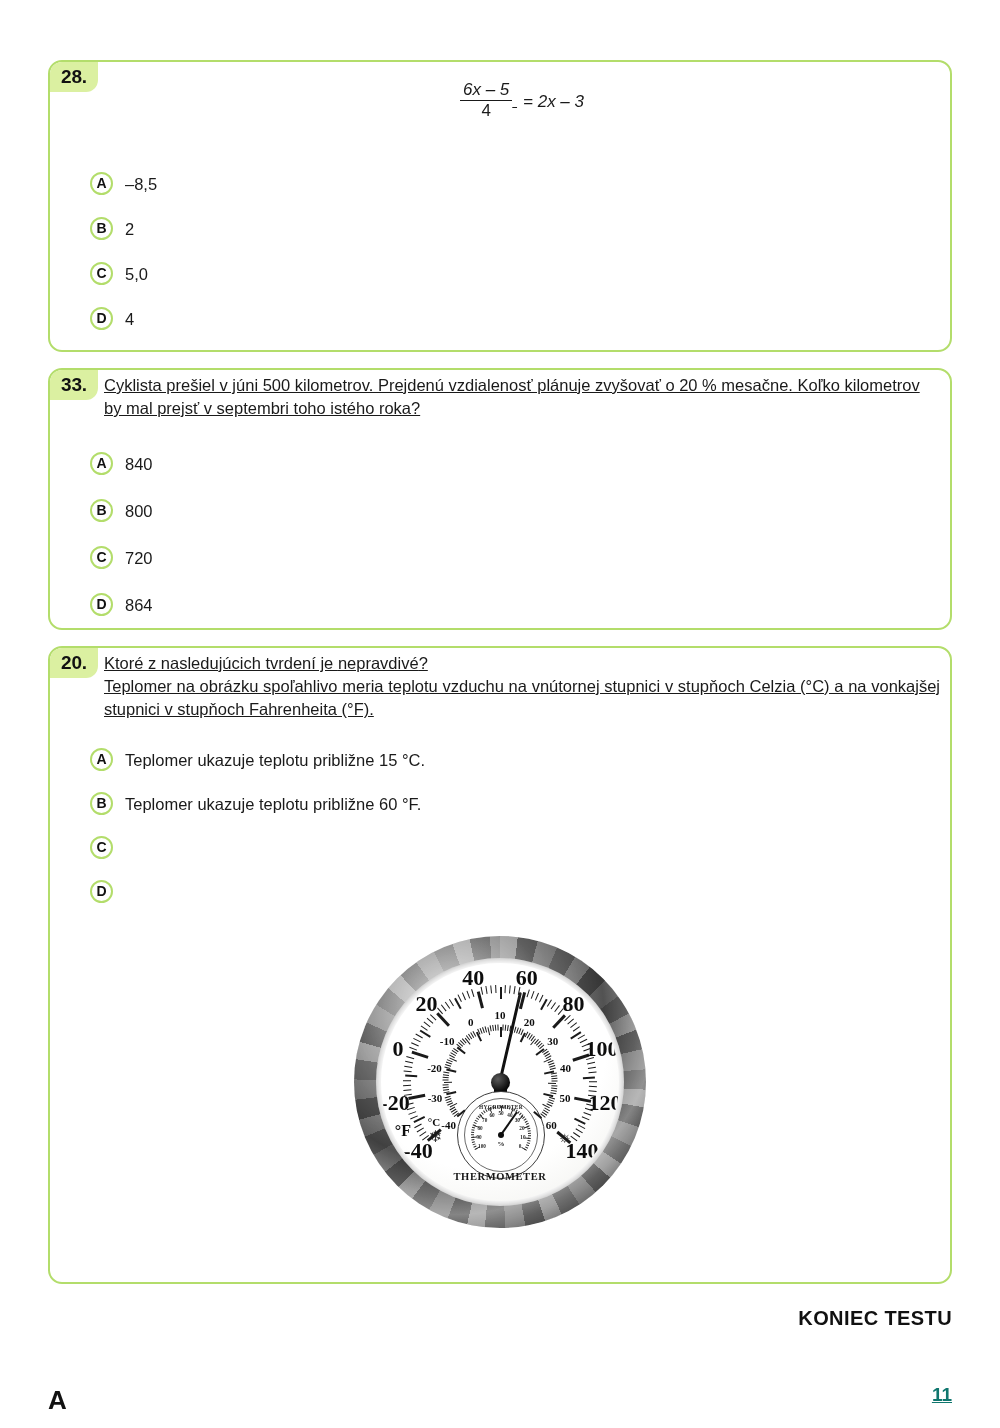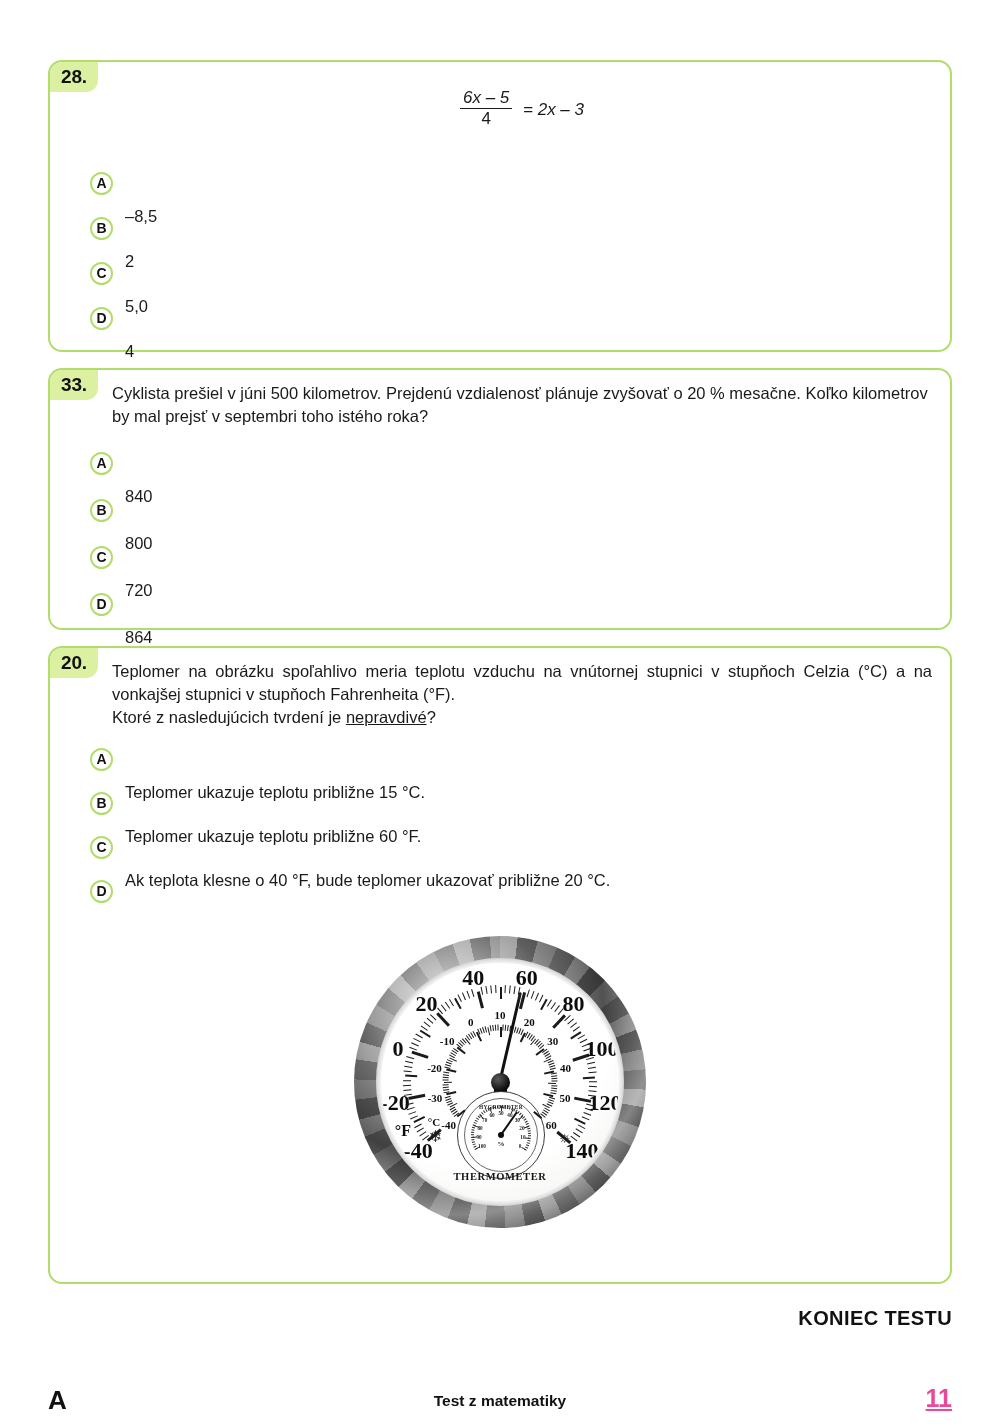--- a/index.html
+++ b/index.html
@@ -35,21 +35,22 @@
     border-radius: 14px;
     background: #ffffff;
   }
   #q28 { top: 60px;  height: 292px; }
   #q29 { top: 368px; height: 262px; }
   #q30 { top: 646px; height: 638px; }
 
   .qhead {
     position: relative;
     display: block;
-    padding: 8px;
+    padding: 0;
+    text-decoration: underline;
   }
   .qnum {
     position: absolute;
     left: 0px;
     top: 0px;
     width: 48px;
     height: 30px;
     background: #dbf0a1;
     border-top-left-radius: 12px;
     border-bottom-right-radius: 12px;
@@ -129,21 +130,20 @@
     font-size: 14px;
     line-height: 19px;
     color: #111111;
   }
   .opttext {
     margin-left: 12px;
     font-size: 16.5px;
     line-height: 22px;
     padding-top: 1px;
     color: #1a1a1a;
-    margin-top: 32px;
   }
 
   
   #q28 .options { top: 110px; left: 40px; }
   #q28 .opt { height: 45px; }
   #q29 .options { top: 82px; left: 40px; }
   #q29 .opt { height: 47px; }
   #q30 .options { top: 100px; left: 40px; }
   #q30 .opt { height: 44px; }
 
@@ -372,23 +372,23 @@
     top: 1392px;
     text-align: center;
     font-size: 15.5px;
     font-weight: bold;
     color: #111111;
   }
   .footer-right {
     position: absolute;
     right: 48px;
     top: 1384px;
-    font-size: 25px;
-    font-weight: bold;
-    color: #ec4899;
+    font-size: 19px;
+    font-weight: bold;
+    color: #0f766e;
     text-decoration: underline;
   }
 </style>
 </head>
 <body>
 
 <div class="page">
 
   <div class="qbox" id="q28">
     <div class="qhead">
@@ -447,36 +447,35 @@
         <div class="optmark">D</div>
         <div class="opttext">864</div>
       </div>
     </div>
   </div>
 
   <div class="qbox" id="q30">
     <div class="qhead">
       <div class="qnum">20.</div>
       <div class="qtext justify">
+        <p><span>Ktoré z nasledujúcich tvrdení je </span><span class="underline">nepravdivé</span><span>?</span></p>
         <p>Teplomer na obrázku spoľahlivo meria teplotu vzduchu na vnútornej stupnici v stupňoch Celzia (°C) a na vonkajšej stupnici v stupňoch Fahrenheita (°F).</p>
-        <p><span>Ktoré z nasledujúcich tvrdení je </span><span class="underline">nepravdivé</span><span>?</span></p>
       </div>
     </div>
     <div class="options">
       <div class="opt">
         <div class="optmark">A</div>
         <div class="opttext">Teplomer ukazuje teplotu približne 15 °C.</div>
       </div>
       <div class="opt">
         <div class="optmark">B</div>
         <div class="opttext">Teplomer ukazuje teplotu približne 60 °F.</div>
       </div>
       <div class="opt">
         <div class="optmark">C</div>
-        <div class="opttext">Ak teplota klesne o 40 °F, bude teplomer ukazovať približne 20 °C.</div>
       </div>
       <div class="opt">
         <div class="optmark">D</div>
       </div>
     </div>
 
     <div class="thermo-wrap">
       <div class="thermo">
         <div class="bezel"></div>
         <div class="bezel-inner-ring"></div>
@@ -852,16 +851,15 @@
             <div class="numlabel" style="font-size: 16px; transform: translate(-97.1197px, 49.485px);">
               <span>°F</span>
             </div>
           </div>
       </div>
     </div>
   </div>
 
   <div class="koniec">KONIEC TESTU</div>
   <div class="footer-left">A</div>
-  <div class="footer-center">Test z matematiky</div>
   <div class="footer-right">11</div>
 
 </div>
 
 </body></html>

